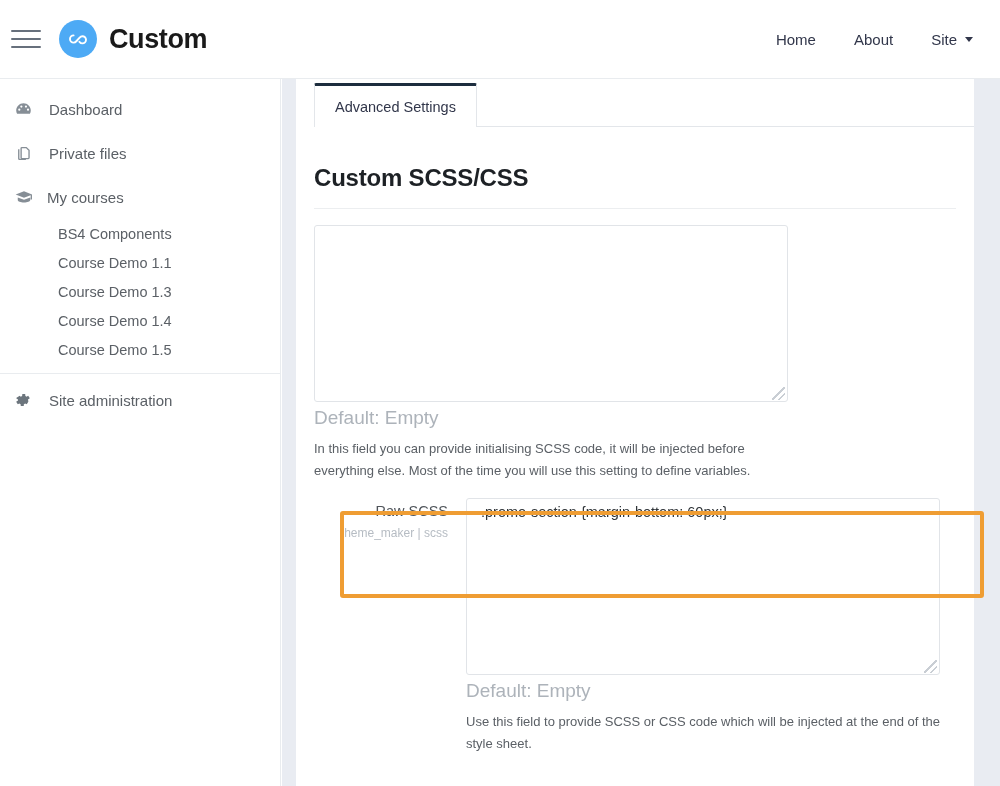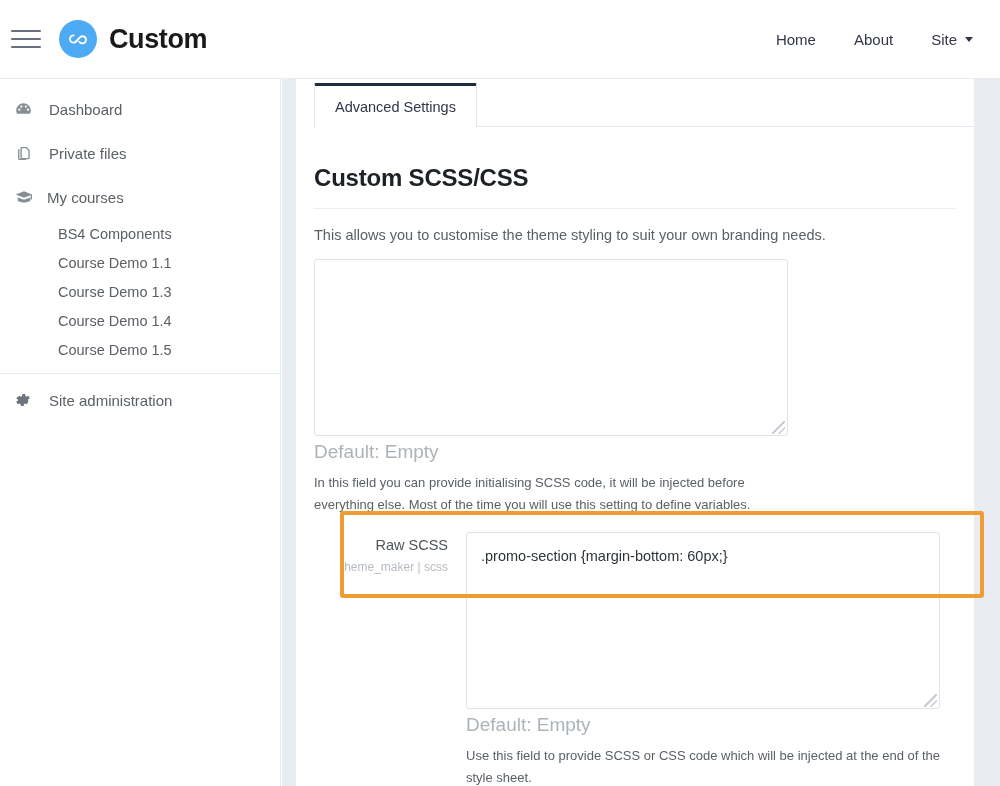--- a/index.html
+++ b/index.html
@@ -165,21 +165,21 @@
   }
   .field-body { flex: 1; position: relative; }
 
   .ta {
     position: relative;
     width: 474px; height: 177px;
     border: 1px solid #e1e4e8;
     border-radius: 3px;
     background: #ffffff;
     font-size: 14.5px; color: #2f3438;
-    padding: 13px 14px;
+    padding: 3px 14px;
     line-height: 20px;
     overflow: hidden;
     white-space: pre-wrap;
     cursor: text;
   }
   .ta .resize {
     position: absolute; right: 2px; bottom: 1px;
     width: 13px; height: 13px;
     background:
       linear-gradient(135deg, transparent 0 45%, #c9ced4 45% 55%, transparent 55% 100%),
@@ -303,21 +303,20 @@
   <div class="right-strip"></div>
 
   <div class="content">
 
     <div class="tabs">
       <div class="tab">Advanced Settings</div>
     </div>
 
     <h1 class="page-title">Custom SCSS/CSS</h1>
     <div class="title-rule"></div>
-    <div class="intro">This allows you to customise the theme styling to suit your own branding needs.</div>
 
     <div class="form-row">
       <div class="field-body">
         <div class="ta"><span class="resize"></span></div>
         <div class="default-note">Default: Empty</div>
         <div class="help-text">In this field you can provide initialising SCSS code, it will be injected before everything else. Most of the time you will use this setting to define variables.</div>
       </div>
     </div>
 
     <div class="form-row">

